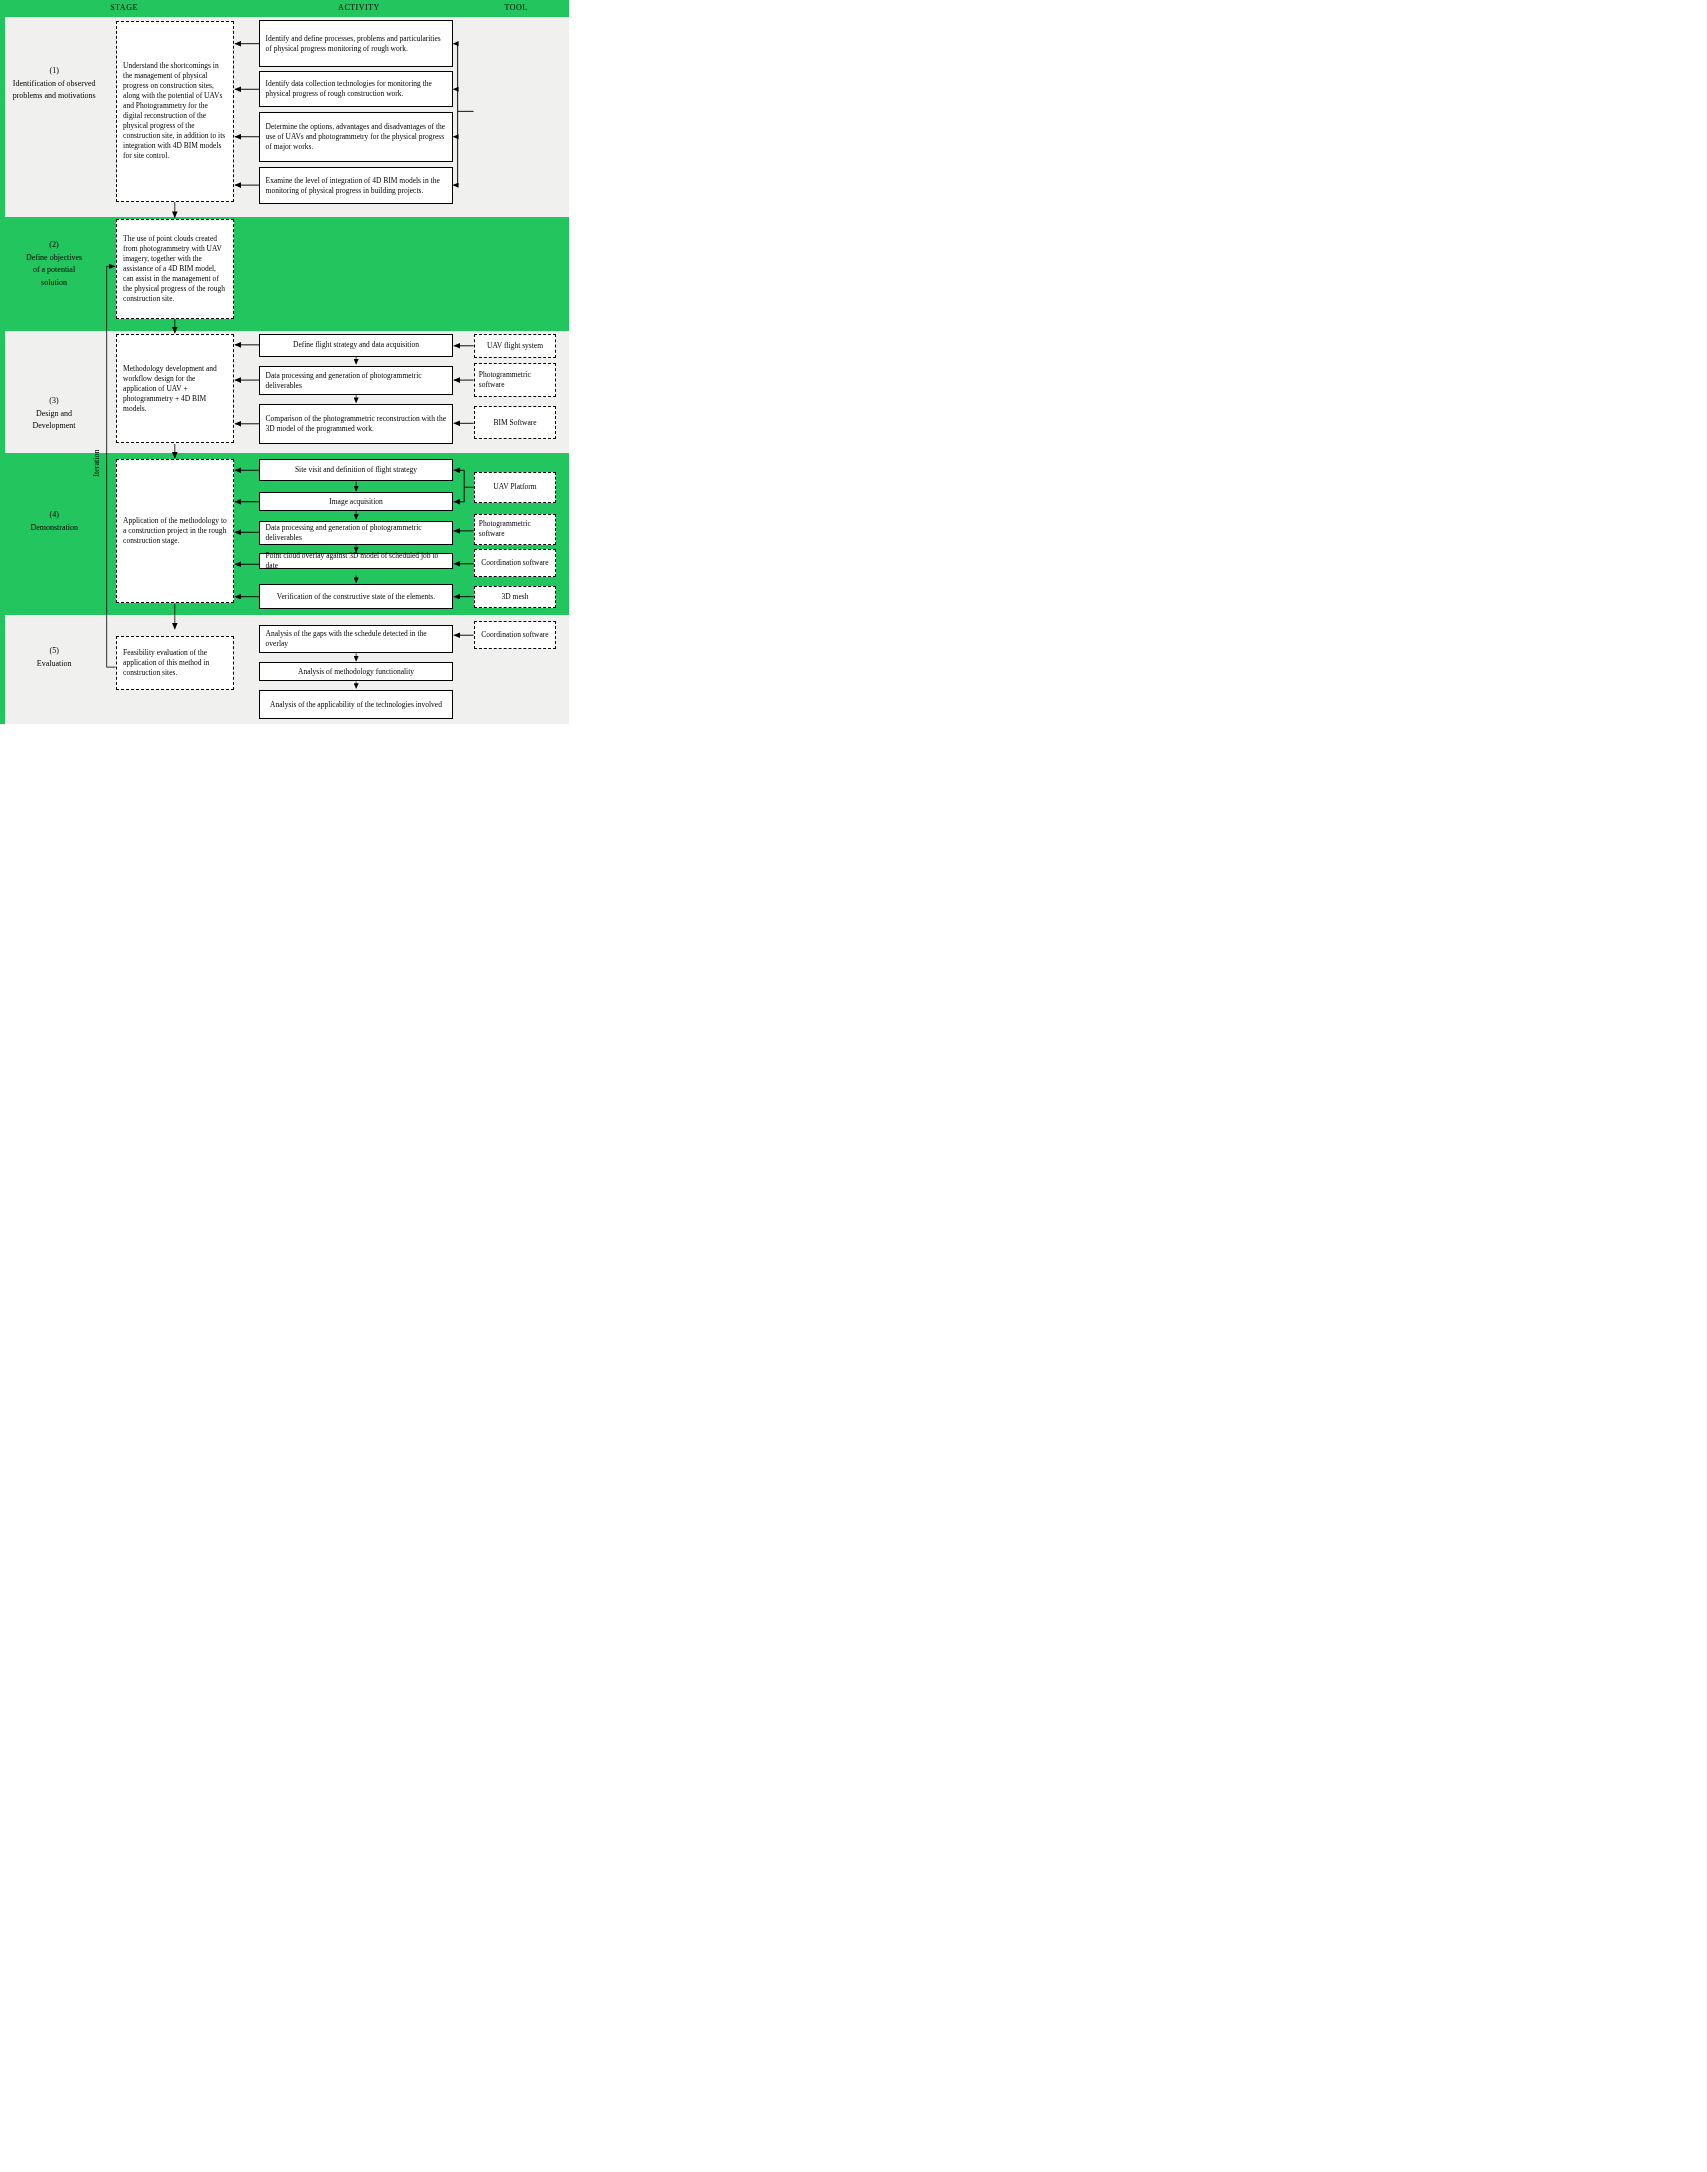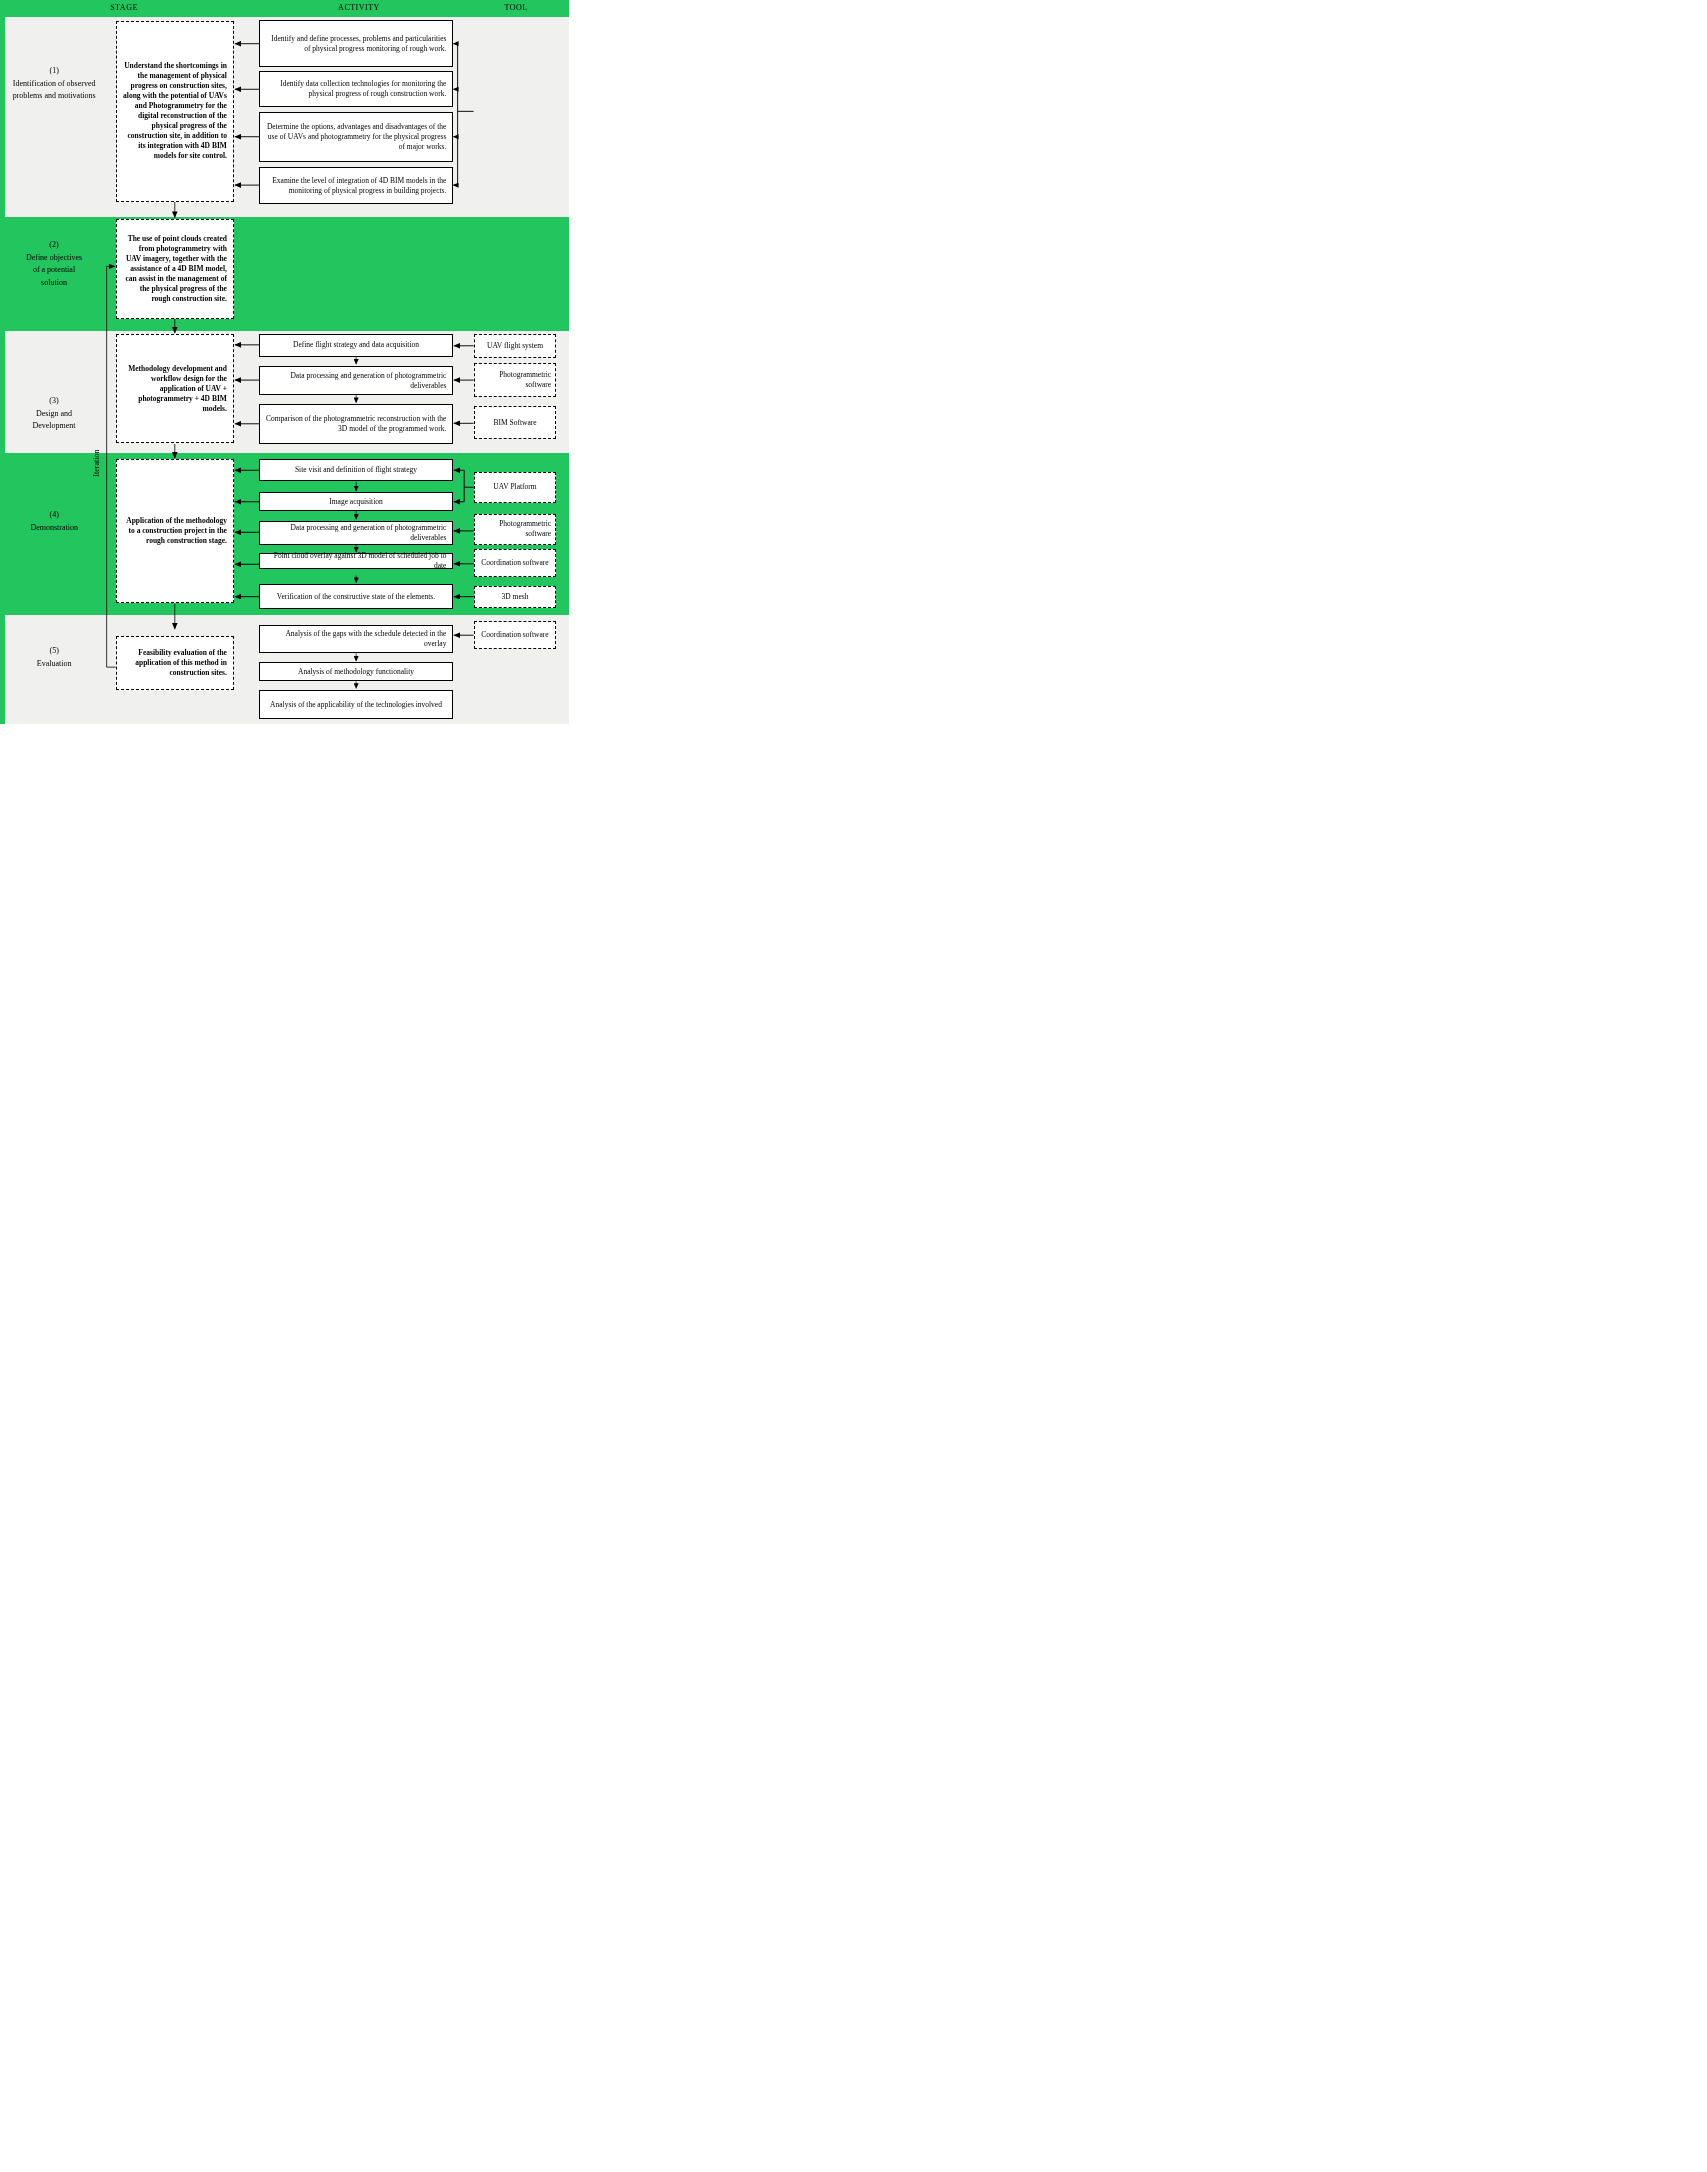--- a/index.html
+++ b/index.html
@@ -16,28 +16,27 @@
     position:absolute;top:2.8px;height:12.2px;
     font-size:8px;letter-spacing:0.5px;text-align:center;width:94px;
   }
   .stage-label{
     position:absolute;text-align:center;
     font-size:8px;line-height:12.7px;
   }
   .box{
     position:absolute;box-sizing:border-box;
     display:flex;align-items:center;justify-content:center;
-    text-align:right;background:#ffffff;
+    text-align:left;background:#ffffff;
     font-size:7.5px;line-height:10px;
   }
   .stagebox{
     left:116px;width:118px;
     border:0.8px dashed #000;
     padding:2.8px 6.1px;
-    font-weight:bold;
   }
   .activity{
     left:259px;width:194px;
     border:0.9px solid #000;
     border-top-width:1.4px;border-bottom-width:1.4px;
     padding:0.9px 5.6px;
   }
   .tool{
     left:474px;width:82px;
     border:0.8px dashed #000;

